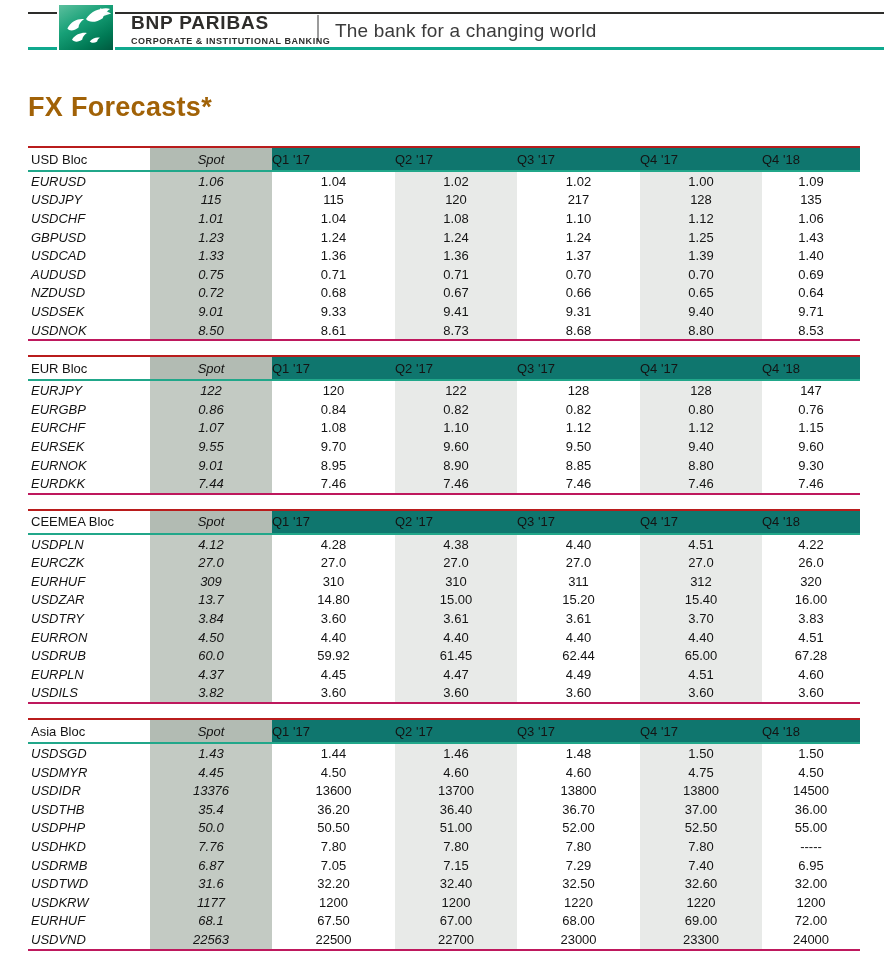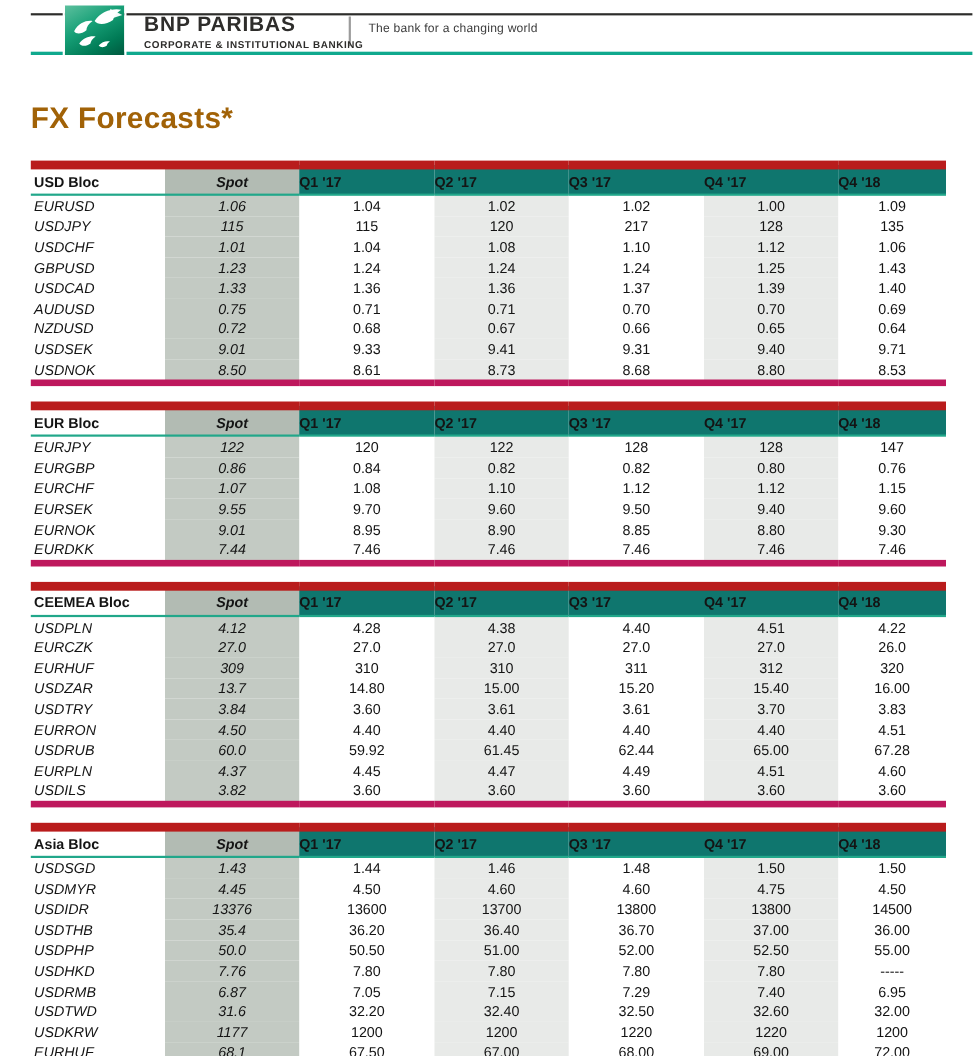--- a/index.html
+++ b/index.html
@@ -10,32 +10,32 @@
   .rule-black{position:absolute;left:28px;right:4px;top:12px;height:2px;background:#2d2d2b;}
   .rule-green{position:absolute;left:28px;right:4px;top:47px;height:3px;background:#10a98e;}
   .logo{position:absolute;left:57px;top:5px;width:58px;height:45px;z-index:2;
         background:linear-gradient(150deg,#5cc09e 0%,#17a077 40%,#007a55 75%,#00593f 100%);
         border-left:2px solid #fff;border-right:2px solid #fff;box-sizing:border-box;}
   .logo svg{display:block;width:100%;height:100%;}
   .brand{position:absolute;left:131px;top:13px;z-index:2;}
   .brand-name{font-size:19px;font-weight:bold;letter-spacing:0.8px;color:#2e2d2b;line-height:20px;}
   .brand-sub{font-size:9px;font-weight:bold;letter-spacing:0.55px;color:#2e2d2b;margin-top:3px;}
   .divider{position:absolute;left:317px;top:15px;width:2px;height:27px;background:#9b9b9b;}
-  .tagline{position:absolute;left:335px;top:20px;font-size:11px;font-weight:500;color:#3b3b3b;letter-spacing:0.2px;}
+  .tagline{position:absolute;left:335px;top:20px;font-size:19px;font-weight:500;color:#3b3b3b;letter-spacing:0.2px;}
 
   
   h1.page-title{margin:38px 0 0 28px;font-size:27px;line-height:31px;color:#a16207;letter-spacing:0.3px;font-weight:bold;}
 
   
   .tables{margin-top:23px;}
   table.fx{border-collapse:collapse;table-layout:fixed;width:832px;margin:0 0 14px 28px;font-size:13px;}
-  table.fx thead th{height:22px;border-top:8px solid #b91c1c;border-bottom:2px solid #21a78a;
-                    font-weight:bold;font-size:13px;padding:0;vertical-align:middle;}
+  table.fx thead th{height:22px;border-top:2px solid #b91c1c;border-bottom:2px solid #21a78a;
+                    font-weight:normal;font-size:13px;padding:0;vertical-align:middle;}
   table.fx tbody td{height:18.6px;padding:0;vertical-align:middle;}
-  table.fx tbody tr:last-child td{border-bottom:6px solid #be185d;}
+  table.fx tbody tr:last-child td{border-bottom:2px solid #be185d;}
   th.c-name{text-align:left;padding-left:3px !important;background:#ffffff;}
   th.c-spot{background:#b2bbb3;font-style:italic;text-align:center;}
   th.c-q{background:#0f766e;text-align:left;}
   td.c-name{font-style:italic;text-align:left;padding-left:3px !important;}
   td.c-spot{background:#c3cac3;font-style:italic;text-align:center;}
   td.c-q{text-align:center;}
   td.c-q.shaded{background:#e8eae8;}
 </style>
 </head>
 <body>

